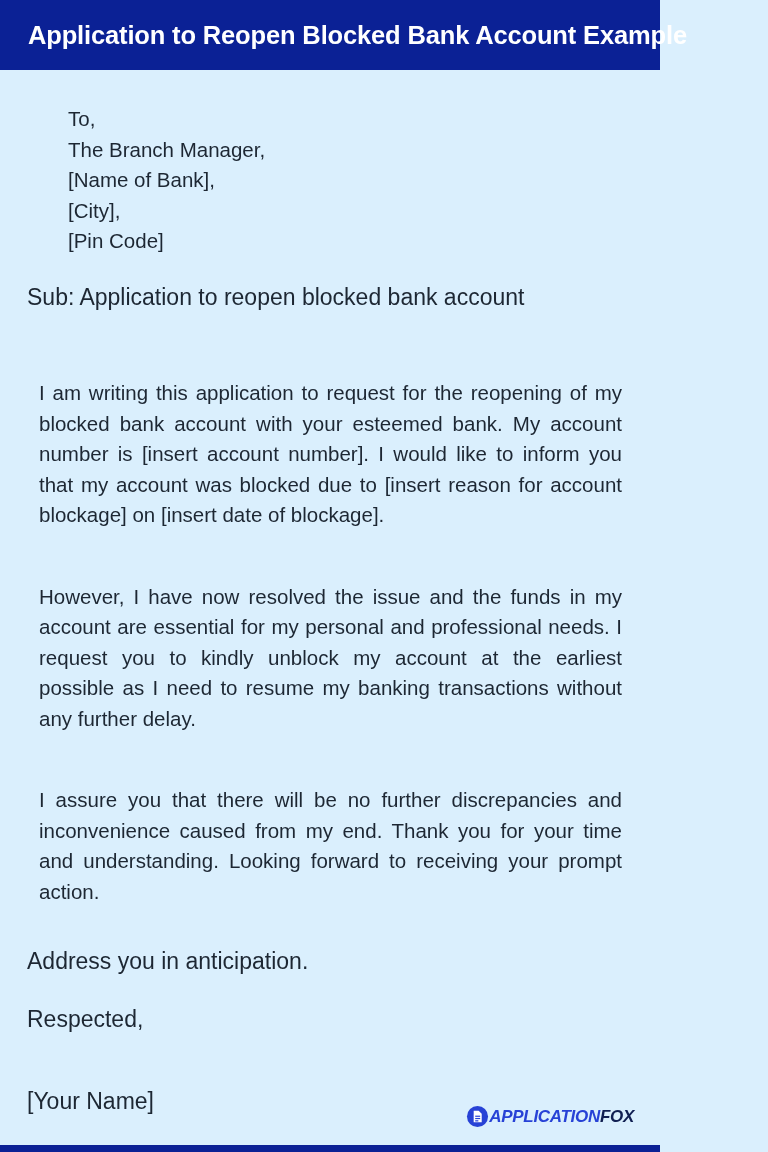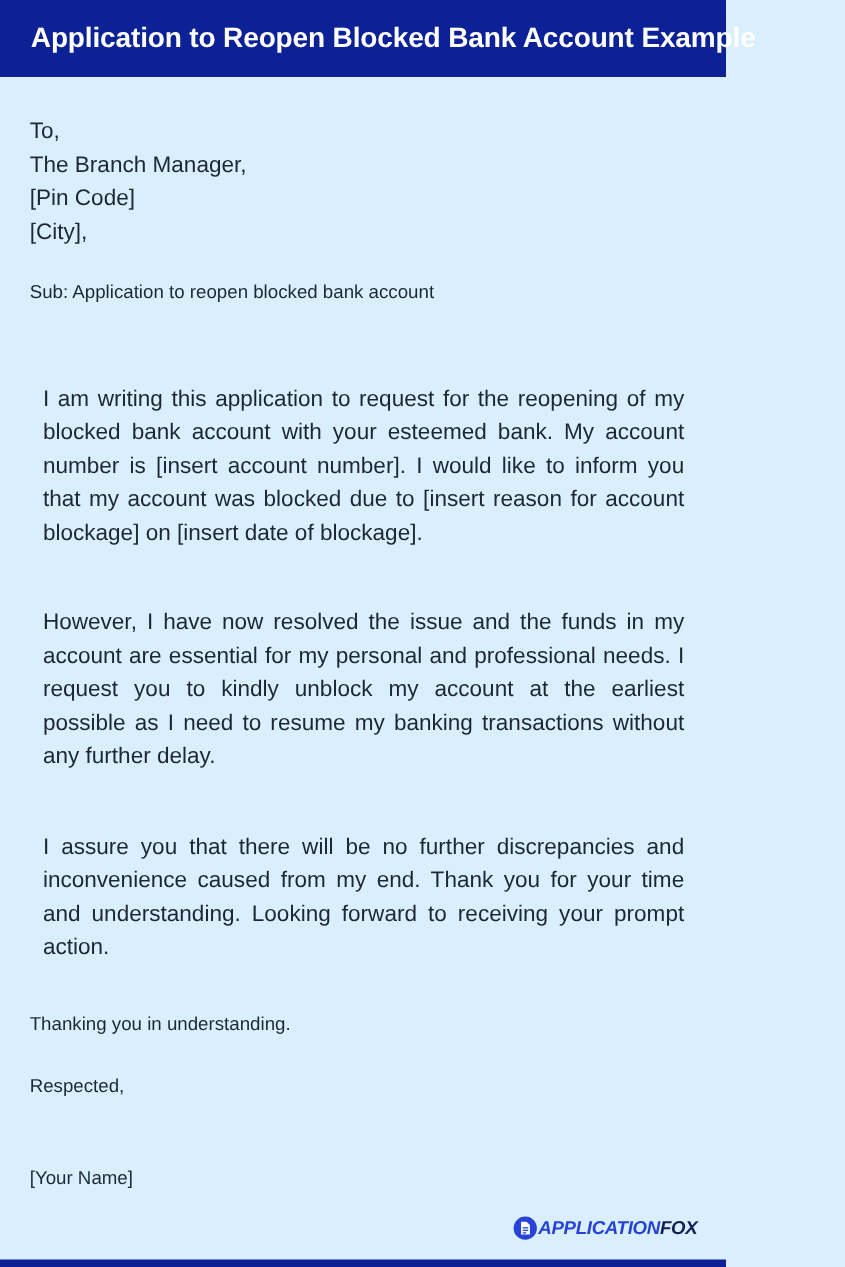--- a/index.html
+++ b/index.html
@@ -49,26 +49,27 @@
   }
   .addr-block {
     color: #1d2733;
     font-size: 20.5px;
     line-height: 30.5px;
     font-family: "Liberation Sans", sans-serif;
   }
   .addr-line {
     display: block;
     white-space: nowrap;
+    margin-left: 41px;
   }
   .gap-sm { height: 25px; }
   .gap-md { height: 27px; }
   .single-line {
     color: #1d2733;
-    font-size: 17px;
+    font-size: 23px;
     line-height: 30.5px;
     font-family: "Liberation Sans", sans-serif;
     white-space: nowrap;
   }
   .para {
     color: #1d2733;
     font-size: 20.5px;
     line-height: 30.5px;
     text-align: justify;
     text-justify: inter-word;
@@ -116,22 +117,23 @@
 
   <div class="header-bar">
     <div class="header-title">Application to Reopen Blocked Bank Account Example</div>
   </div>
 
   <div class="letter-body">
 
     <div class="addr-block">
       <span class="addr-line">To,</span>
       <span class="addr-line">The Branch Manager,</span>
+      <span class="addr-line">[Name of Bank],</span>
+      <span class="addr-line">[City],</span>
       <span class="addr-line">[Pin Code]</span>
-      <span class="addr-line">[City],</span>
     </div>
 
     <div class="gap-sm"></div>
 
     <div class="single-line">Sub: Application to reopen blocked bank account</div>
 
     <div class="gap-md"></div>
 
 
     <div class="gap-md"></div>
@@ -141,21 +143,21 @@
     <div class="gap-md"></div>
 
     <p class="para para-last-left">However, I have now resolved the issue and the funds in my account are essential for my personal and professional needs. I request you to kindly unblock my account at the earliest possible as I need to resume my banking transactions without any further delay.</p>
 
     <div class="gap-md"></div>
 
     <p class="para para-last-left">I assure you that there will be no further discrepancies and inconvenience caused from my end. Thank you for your time and understanding. Looking forward to receiving your prompt action.</p>
 
     <div class="gap-md"></div>
 
-    <div class="single-line">Thanking you in understanding.</div>
+    <div class="single-line">Address you in anticipation.</div>
 
     <div class="gap-md"></div>
 
     <div class="single-line">Respected,</div>
 
     <div class="gap-md"></div>
     <div class="gap-sm"></div>
 
     <div class="single-line">[Your Name]</div>
 

